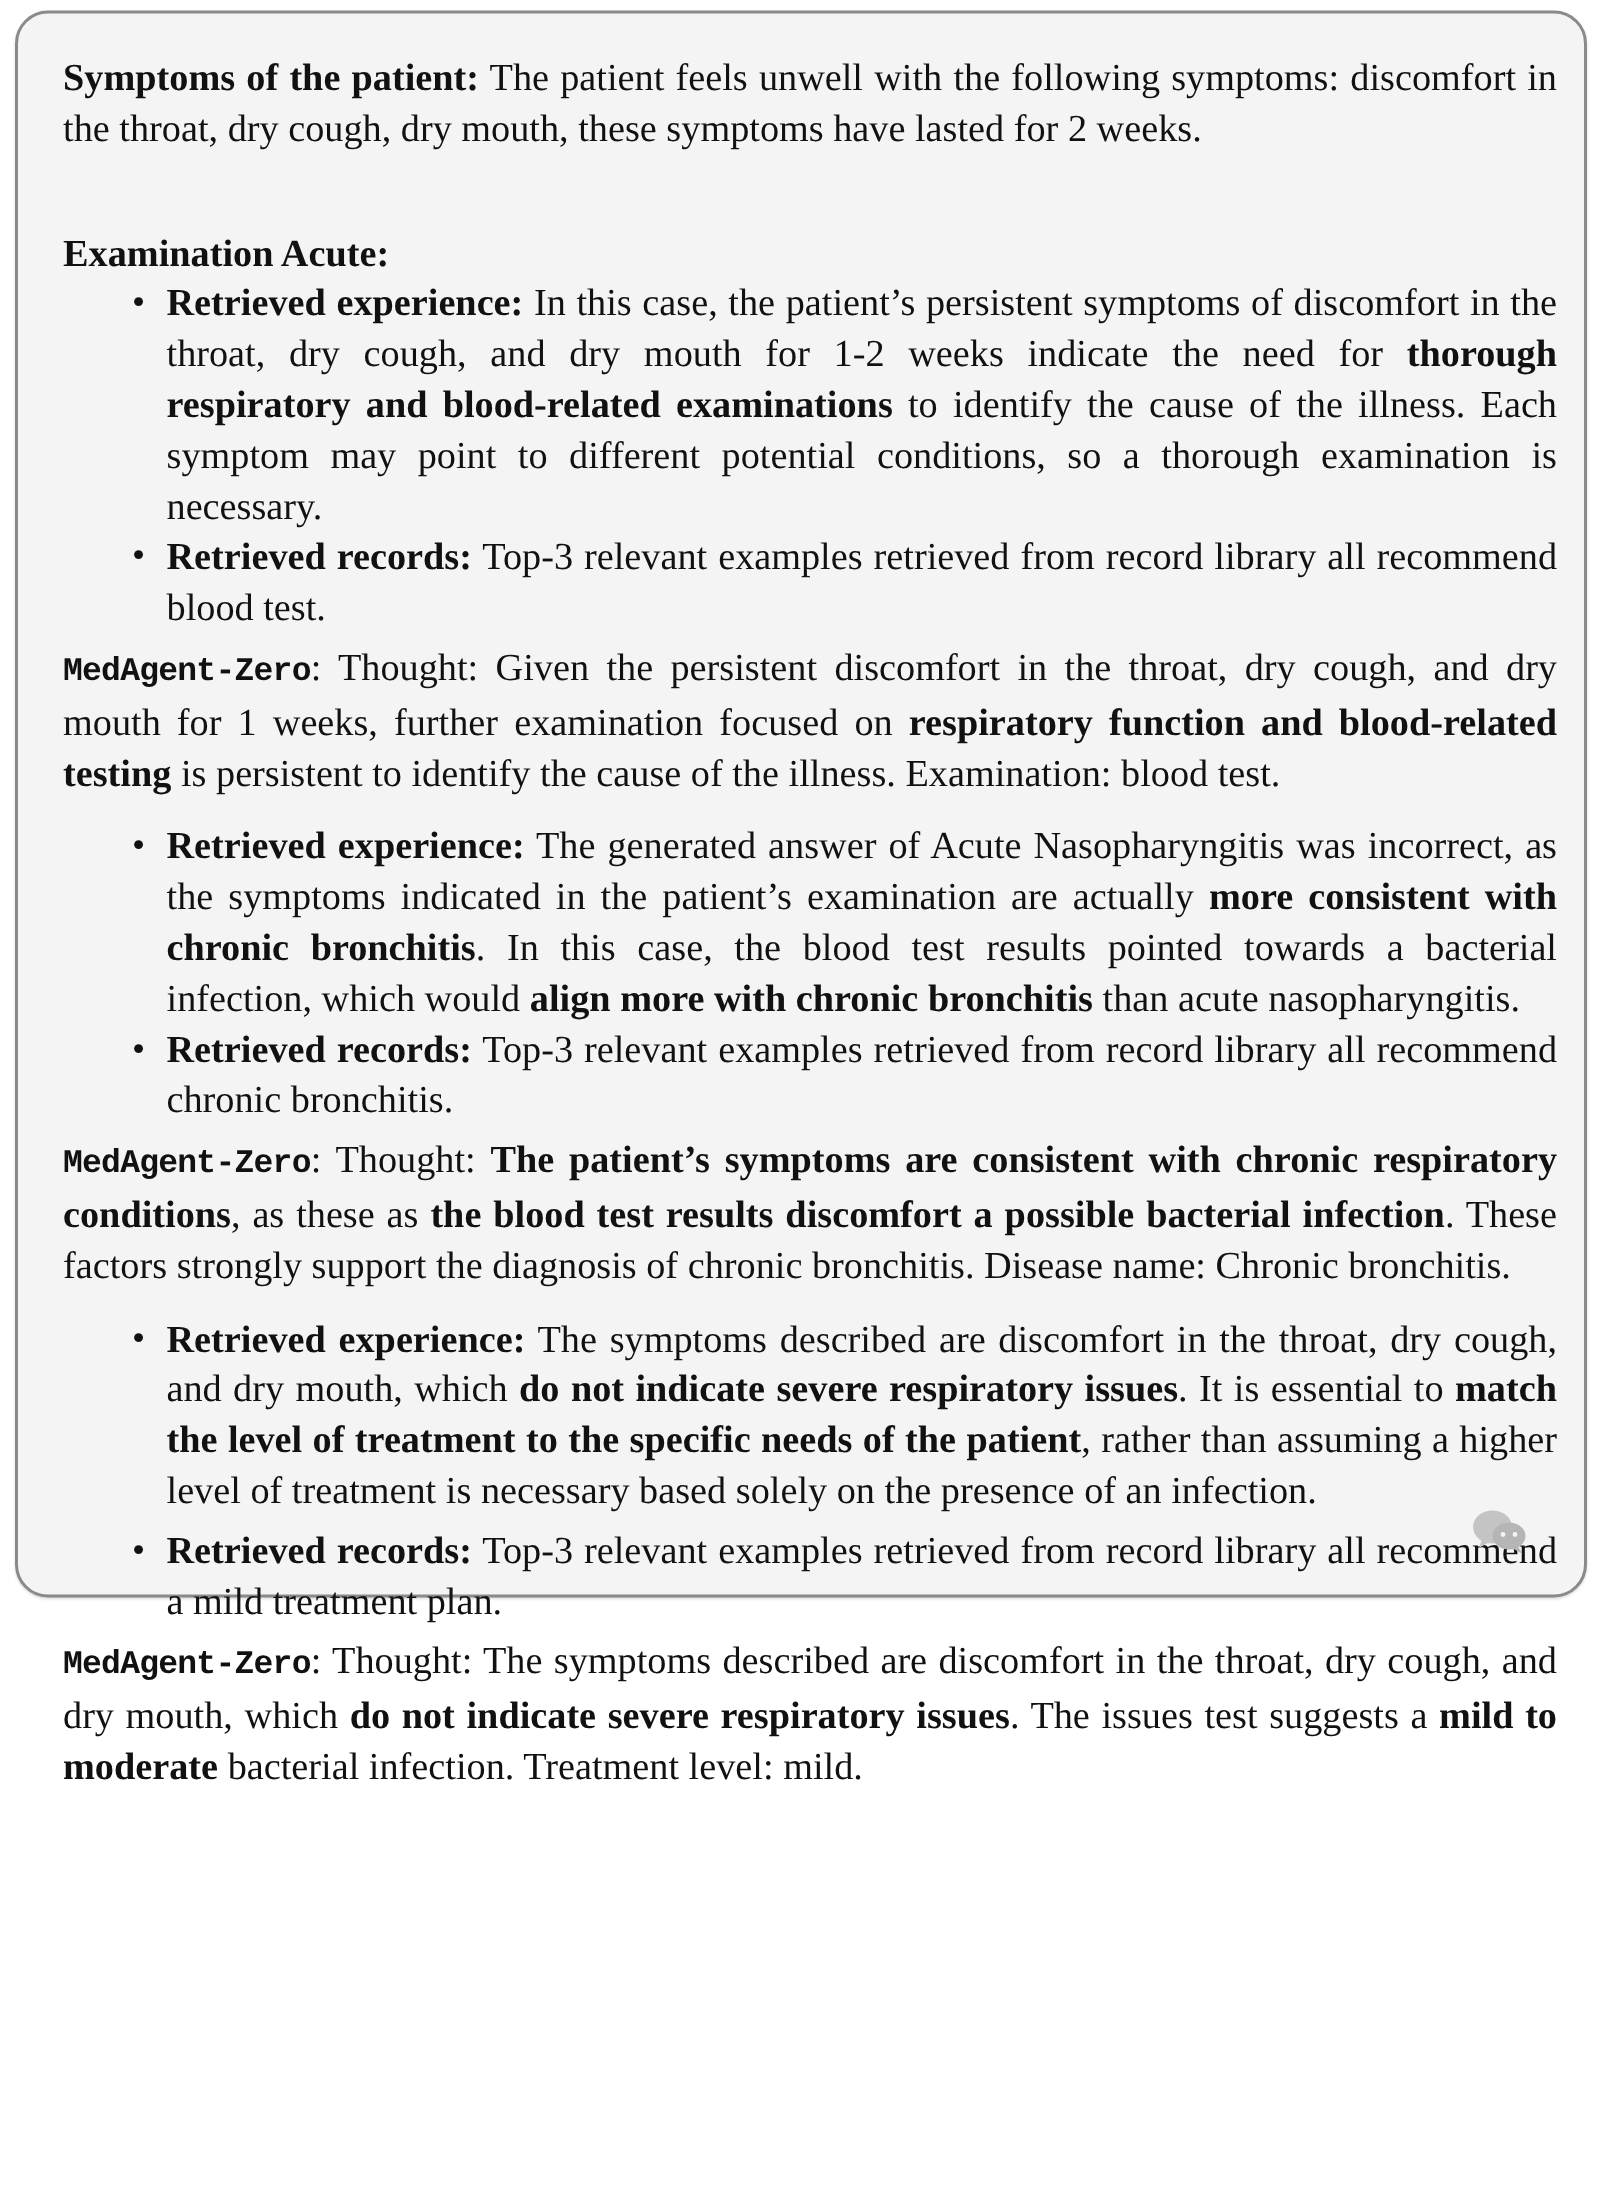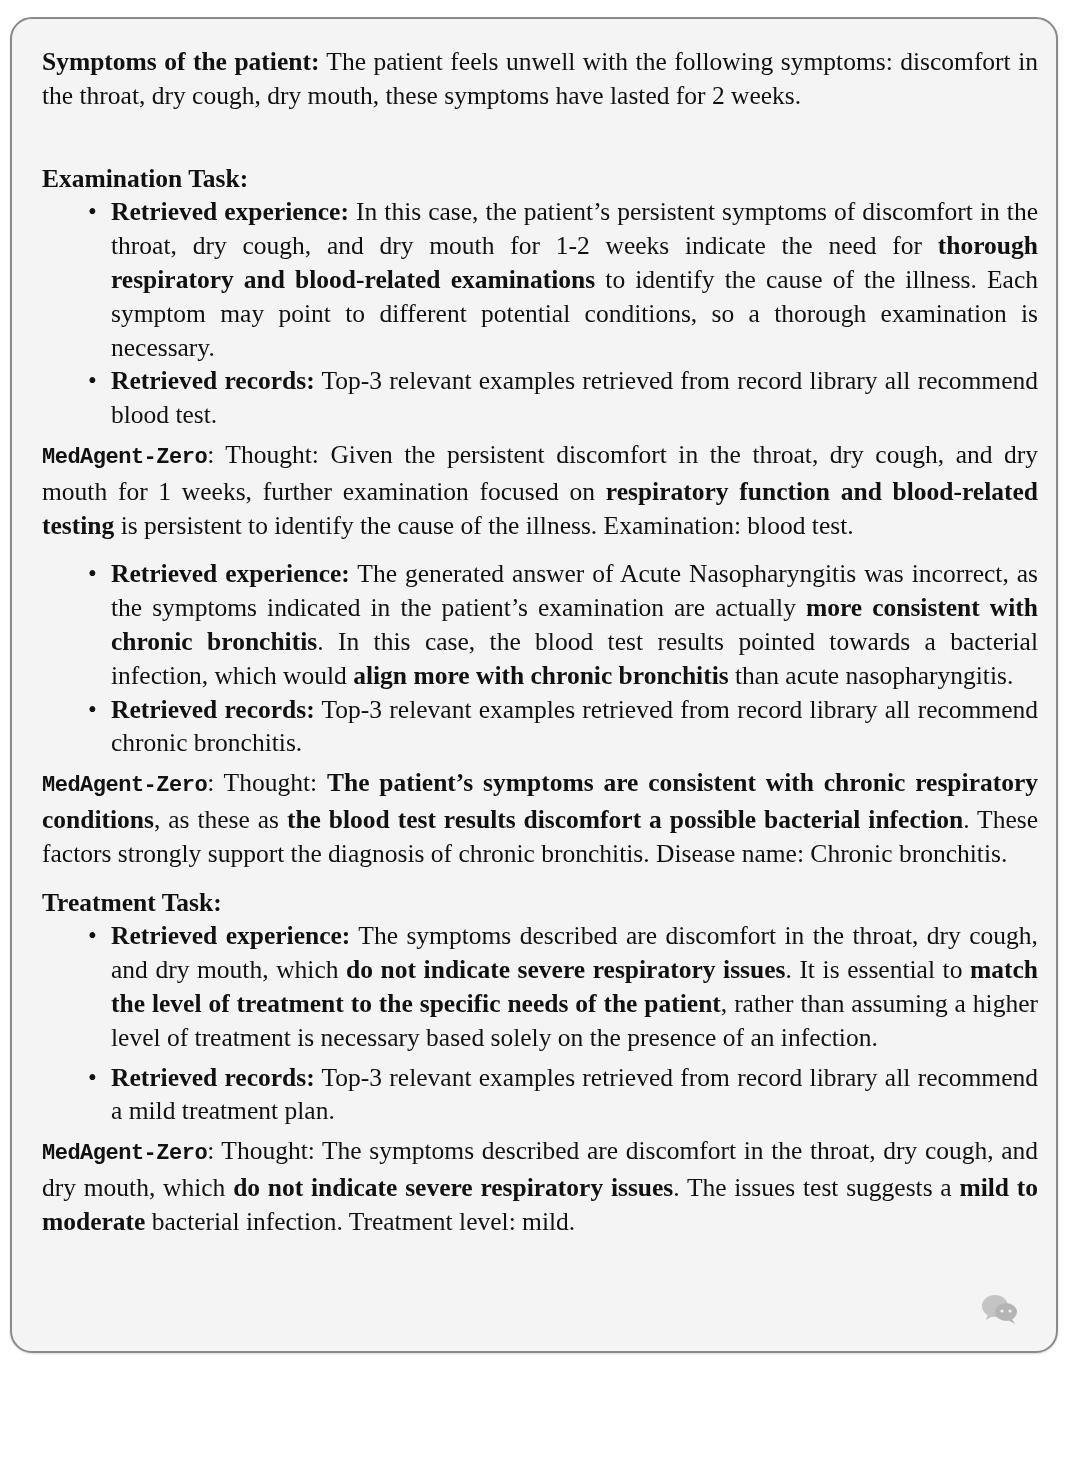--- a/index.html
+++ b/index.html
@@ -11,23 +11,23 @@
     width: 1080px;
     height: 1459px;
     position: relative;
     overflow: hidden;
     font-family: "Liberation Serif", "DejaVu Serif", serif;
     color: #111;
   }
   .card {
     position: absolute;
     left: 10px;
-    top: 17px;
+    top: 7px;
     width: 1048px;
-    height: 1336px;
+    height: 1058px;
     box-sizing: border-box;
     background: #f4f4f4;
     border: 2px solid #8a8a8a;
     border-radius: 22px;
     box-shadow: 0 1px 2px rgba(0,0,0,0.15);
     padding-left: 48px;
   }
   .content {
     position: absolute;
     left: 30px;
@@ -87,21 +87,21 @@
 <body>
 
 <div class="card">
   <div class="content">
 
     <p class="para"><b>Symptoms of the patient:</b><span> The patient feels unwell with the following symptoms: discomfort in the throat, dry cough, dry mouth, these symptoms have lasted for 2 weeks.</span></p>
 
     <div class="gap-lg"></div>
 
     <div>
-      <p class="section-title">Examination Task:</p>
+      <p class="section-title">Examination Acute:</p>
       <ul class="bullets">
         <li>
           <span class="bullet">•</span>
           <b>Retrieved experience:</b><span> In this case, the patient’s persistent symptoms of discomfort in the throat, dry cough, and dry mouth for 1-2 weeks indicate the need for </span><b>thorough respiratory and blood-related examinations</b><span> to identify the cause of the illness. Each symptom may point to different potential conditions, so a thorough examination is necessary.</span>
         </li>
         <li>
           <span class="bullet">•</span>
           <b>Retrieved records:</b><span> Top-3 relevant examples retrieved from record library all recommend blood test.</span>
         </li>
       </ul>
@@ -120,21 +120,20 @@
           <span class="bullet">•</span>
           <b>Retrieved records:</b><span> Top-3 relevant examples retrieved from record library all recommend chronic bronchitis.</span>
         </li>
       </ul>
       <p class="para after-list"><span class="agent">MedAgent-Zero</span><span>: Thought: </span><b>The patient’s symptoms are consistent with chronic respiratory conditions</b><span>, as these as </span><b>the blood test results discomfort a possible bacterial infection</b><span>. These factors strongly support the diagnosis of chronic bronchitis. Disease name: Chronic bronchitis.</span></p>
     </div>
 
     <div class="gap-sm"></div>
 
     <div>
-      <p class="section-title">Treatment Task:</p>
       <ul class="bullets">
         <li>
           <span class="bullet">•</span>
           <b>Retrieved experience:</b><span> The symptoms described are discomfort in the throat, dry cough, and dry mouth, which </span><b>do not indicate severe respiratory issues</b><span>. It is essential to </span><b>match the level of treatment to the specific needs of the patient</b><span>, rather than assuming a higher level of treatment is necessary based solely on the presence of an infection.</span>
         </li>
         <li class="spaced">
           <span class="bullet">•</span>
           <b>Retrieved records:</b><span> Top-3 relevant examples retrieved from record library all recommend a mild treatment plan.</span>
         </li>
       </ul>

